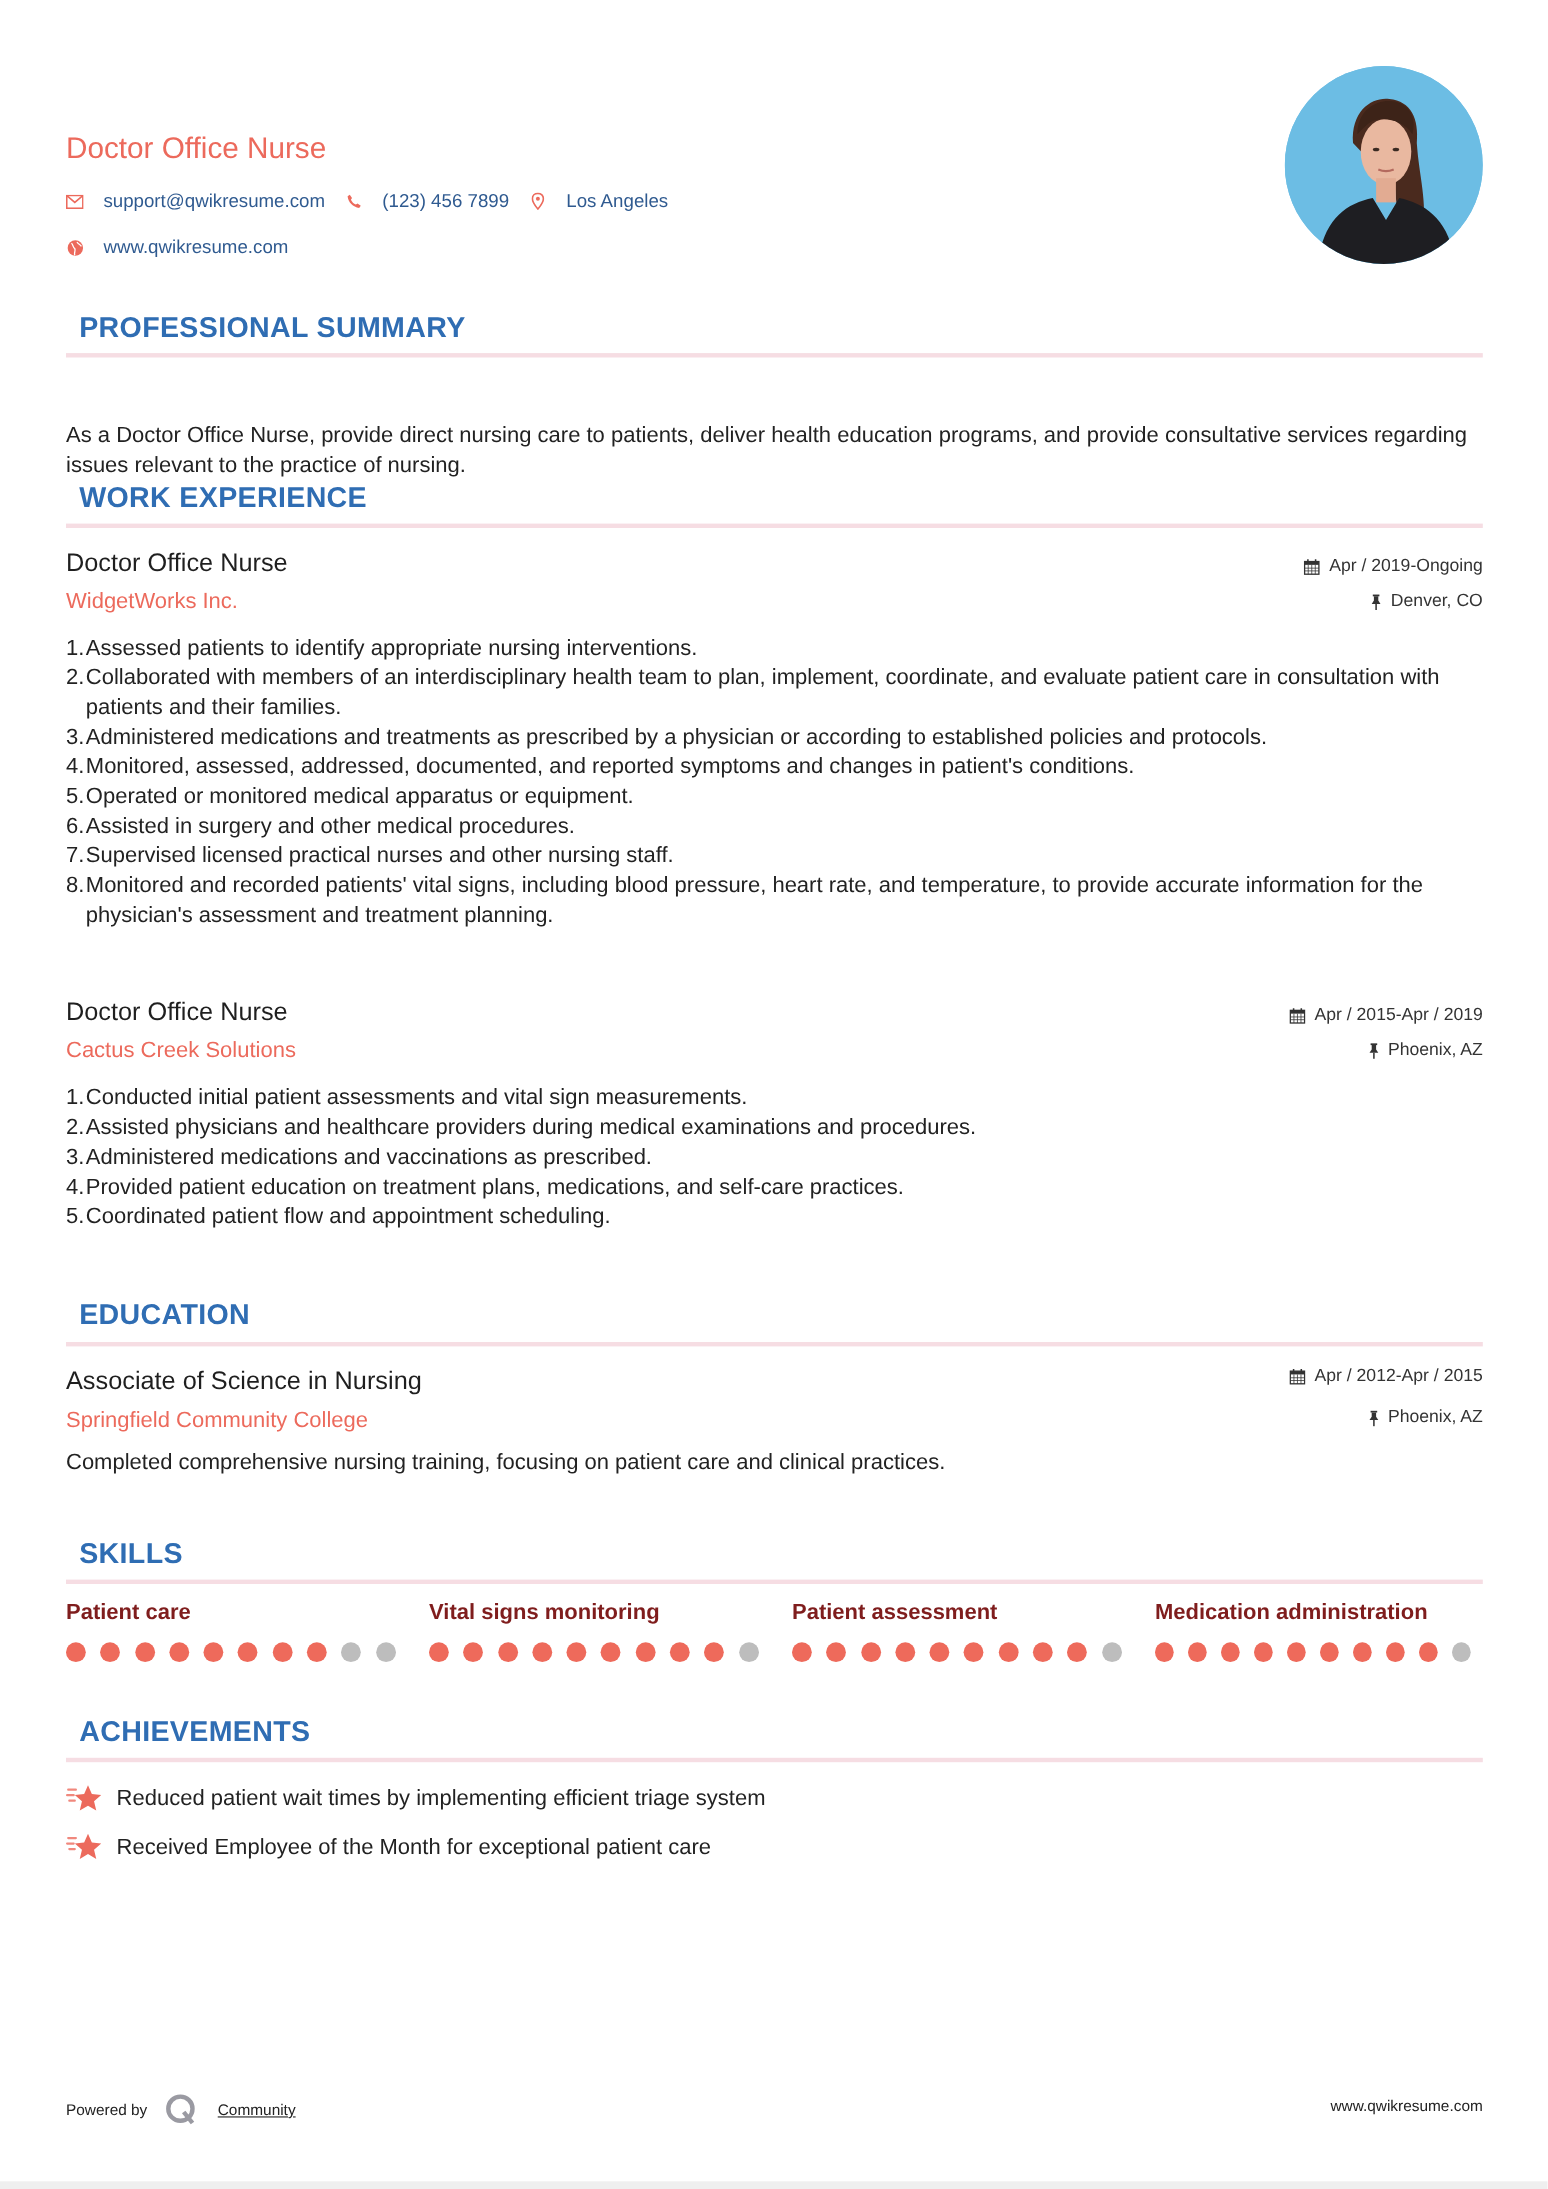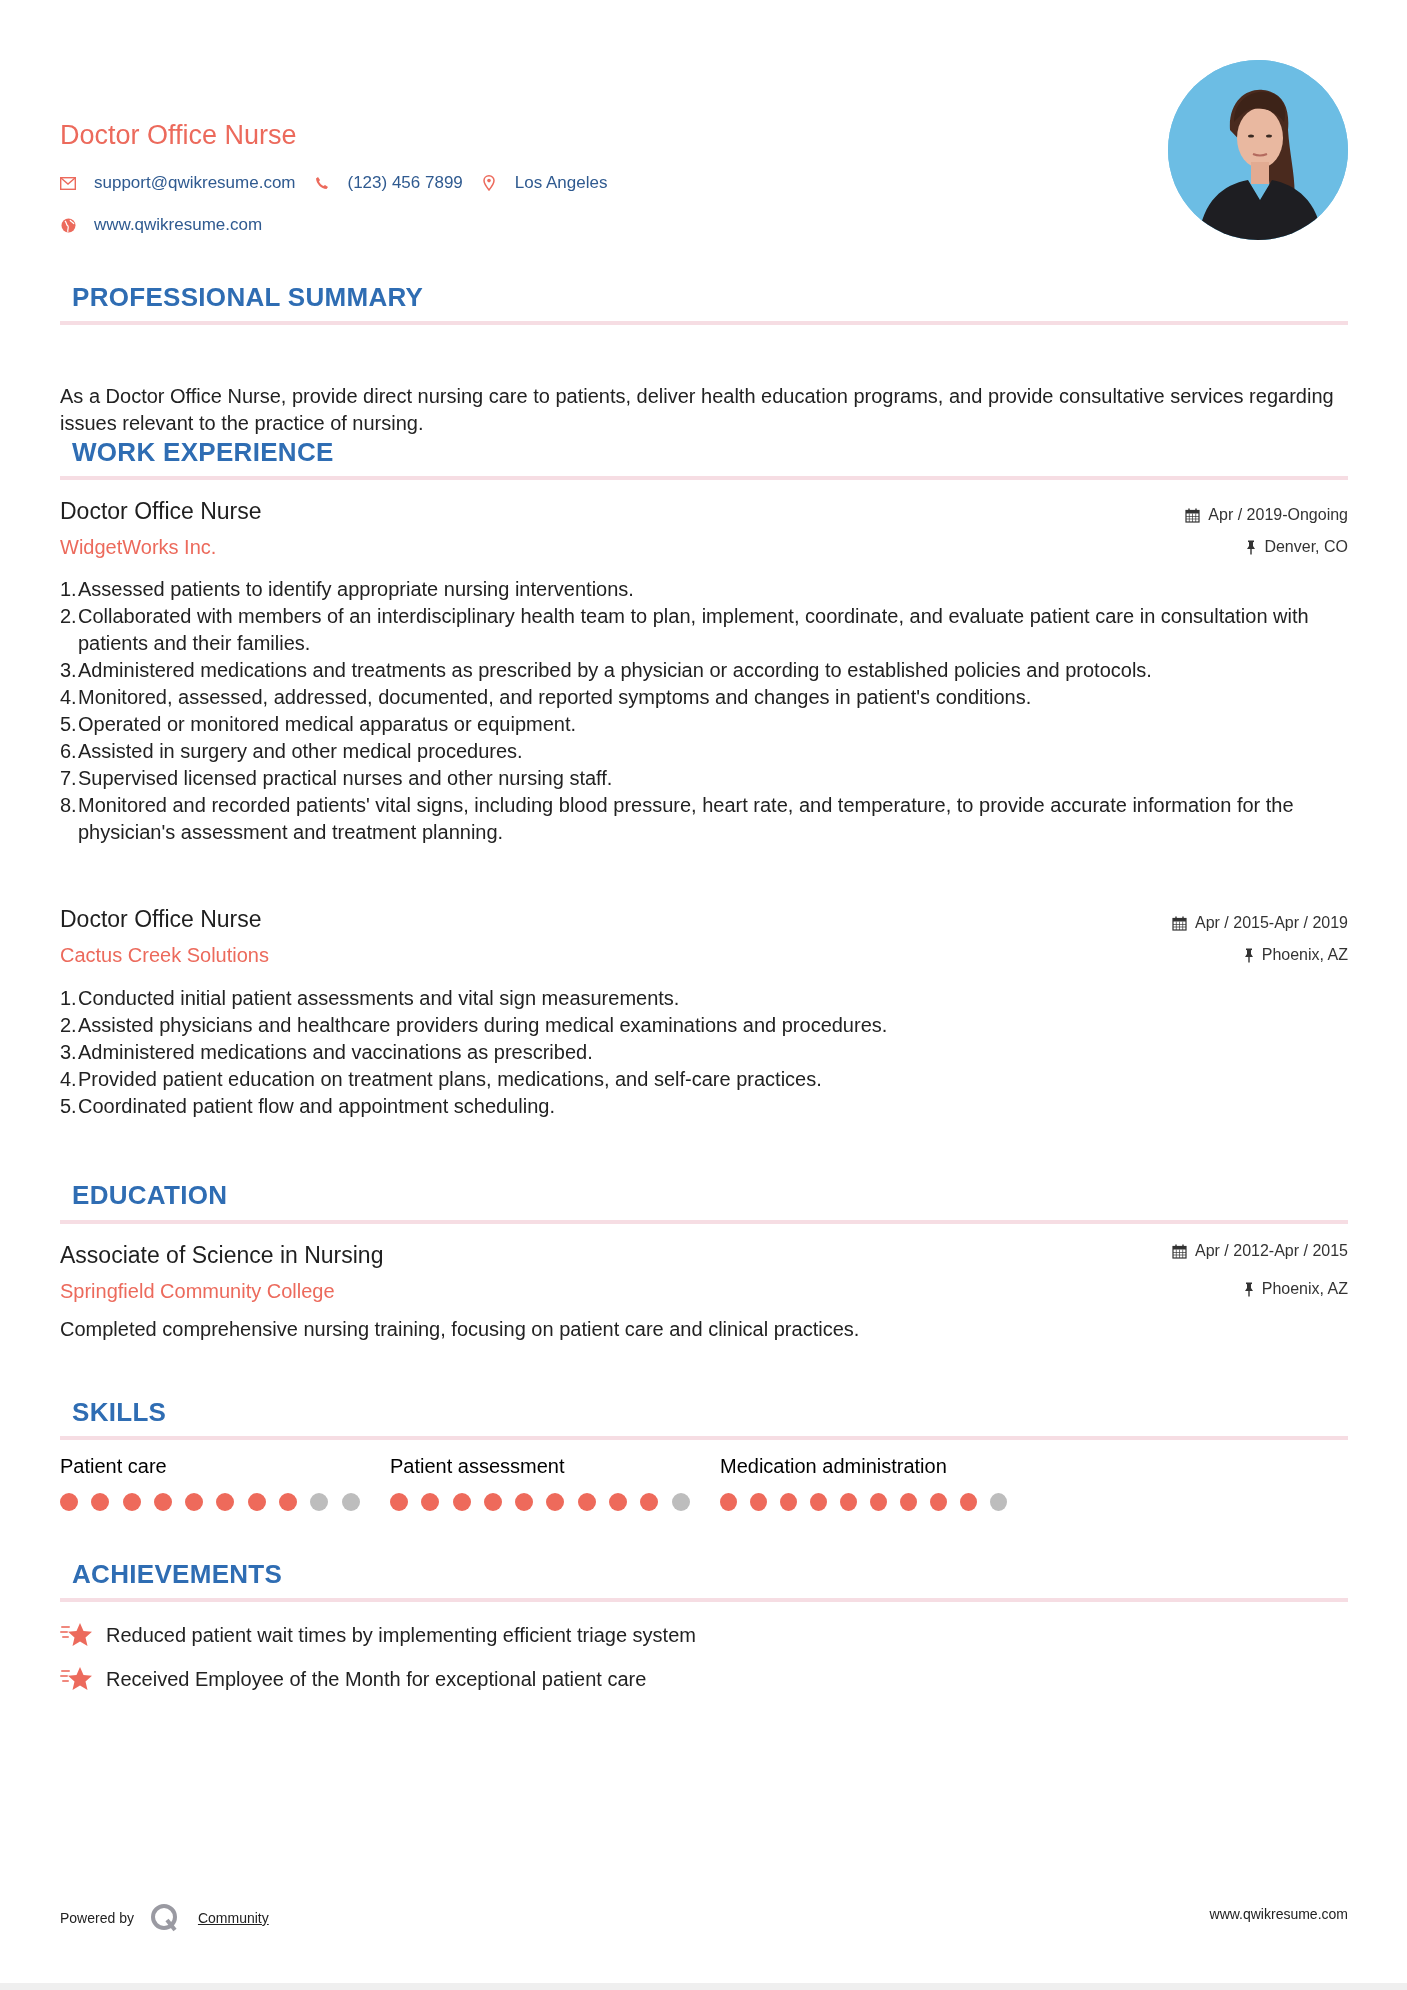--- a/index.html
+++ b/index.html
@@ -29,21 +29,21 @@
   .meta { position: absolute; right: 59px; font-size: 16px; color: #333; display: flex; align-items: center; }
   .meta .mi { margin-right: 8px; display: inline-flex; }
 
   ol.duties { position: absolute; left: 60px; width: 1288px; font-size: 20px; line-height: 27px; color: #222; list-style: none; }
   ol.duties li { display: flex; }
   ol.duties li .num { width: 18px; flex: 0 0 auto; }
   ol.duties li .t { flex: 1; }
 
   .skills { position: absolute; left: 60px; top: 1455px; width: 1290px; display: flex; }
   .skill { width: 330px; }
-  .skill-name { font-size: 20px; color: #000000; height: 32px; }
+  .skill-name { font-size: 20px; color: #7f1d1d; height: 32px; font-weight: bold; }
   .dots { display: flex; margin-top: 6px; }
   .dot { width: 18px; height: 18px; border-radius: 50%; margin-right: 13.3px; background: #bdbdbd; }
   .dot.on { background: #ee6a5b; }
 
   .ach { position: absolute; left: 60px; display: flex; align-items: center; font-size: 20px; color: #222; }
   .ach .star { width: 34px; height: 30px; margin-right: 12px; position: relative; }
 
   .footer-left { position: absolute; left: 60px; top: 1903px; display: flex; align-items: center; font-size: 14px; color: #222; }
   .footer-left .q { width: 30px; height: 30px; margin: 0 18px 0 16px; }
   .footer-left a { color: #222; text-decoration: underline; }
@@ -262,20 +262,35 @@
           <span class="dot on"></span>
           <span class="dot on"></span>
           <span class="dot on"></span>
           <span class="dot on"></span>
           <span class="dot on"></span>
           <span class="dot"></span>
           <span class="dot"></span>
         </div>
     </div>
     <div class="skill">
+      <div class="skill-name">Vital signs monitoring</div>
+      <div class="dots">
+          <span class="dot on"></span>
+          <span class="dot on"></span>
+          <span class="dot on"></span>
+          <span class="dot on"></span>
+          <span class="dot on"></span>
+          <span class="dot on"></span>
+          <span class="dot on"></span>
+          <span class="dot on"></span>
+          <span class="dot on"></span>
+          <span class="dot"></span>
+        </div>
+    </div>
+    <div class="skill">
       <div class="skill-name">Patient assessment</div>
       <div class="dots">
           <span class="dot on"></span>
           <span class="dot on"></span>
           <span class="dot on"></span>
           <span class="dot on"></span>
           <span class="dot on"></span>
           <span class="dot on"></span>
           <span class="dot on"></span>
           <span class="dot on"></span>

